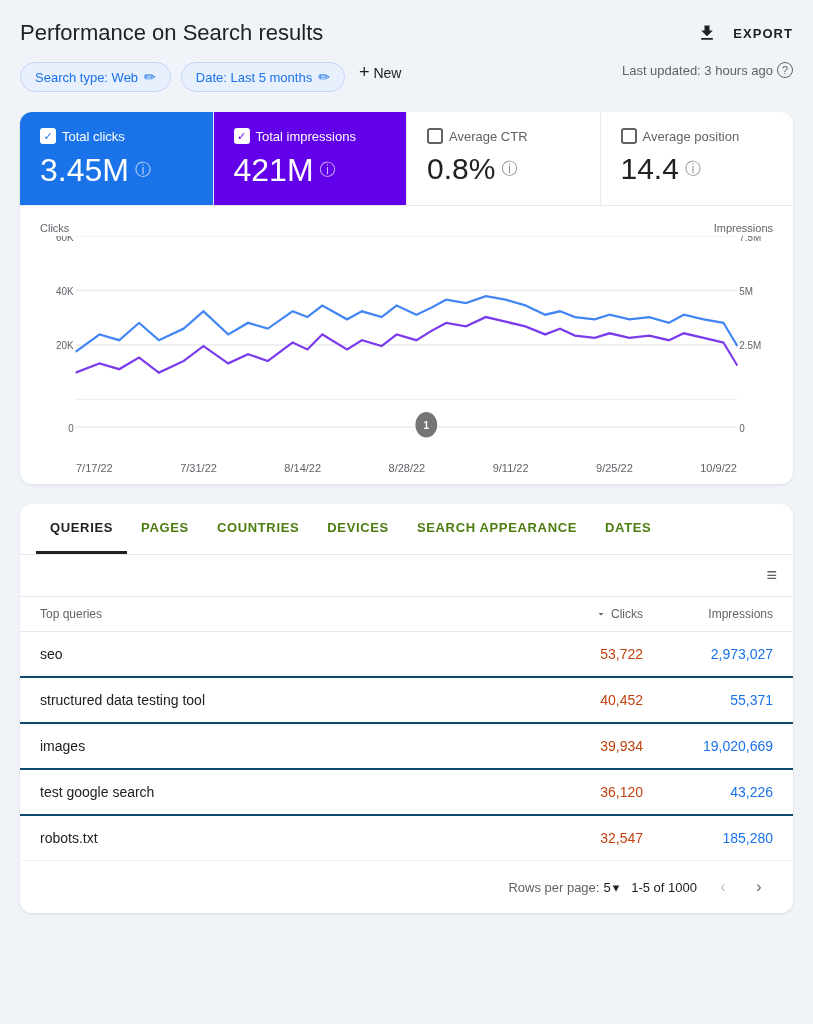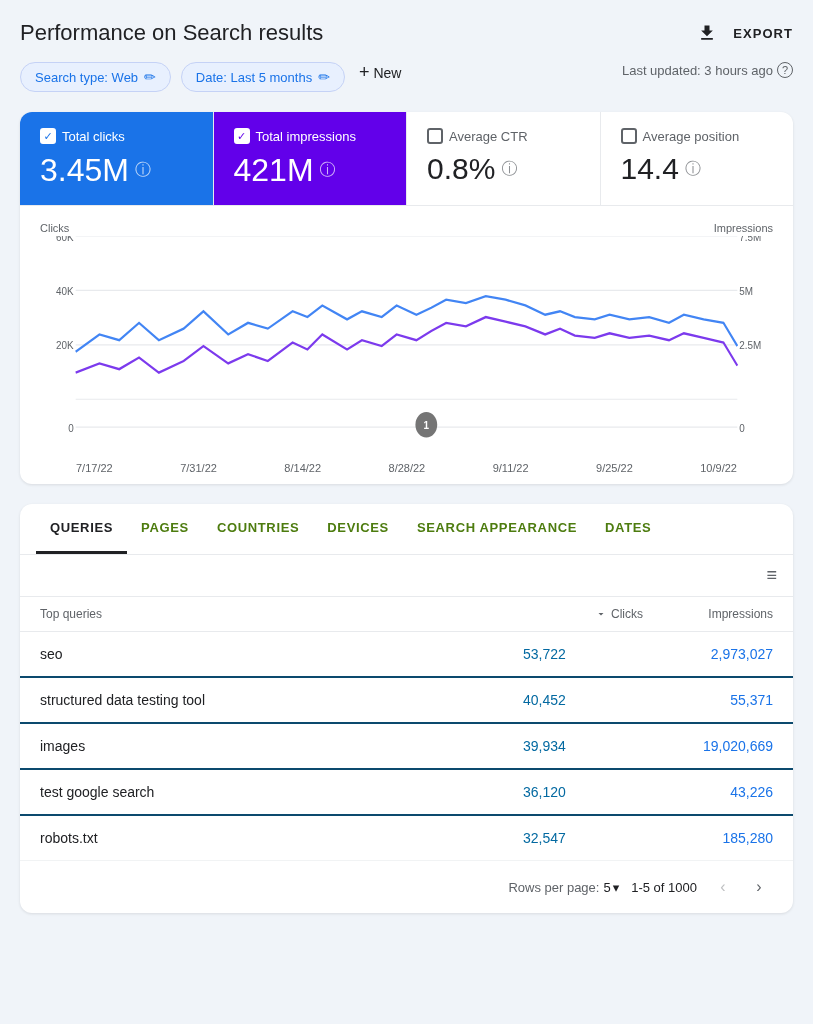--- a/index.html
+++ b/index.html
@@ -235,21 +235,22 @@
       align-items: center;
     }
     .table-row:last-of-type { border-bottom: none; }
     .row-query {
       flex: 1;
       font-size: 14px;
       color: #202124;
     }
     .row-clicks {
       width: 120px;
-      color: #0369a1;
+      text-align: right;
+      color: #c2410c;
       font-size: 14px;
     }
     .row-impressions {
       width: 130px;
       text-align: right;
       color: #1a73e8;
       font-size: 14px;
     }
     .pagination {
       display: flex;

